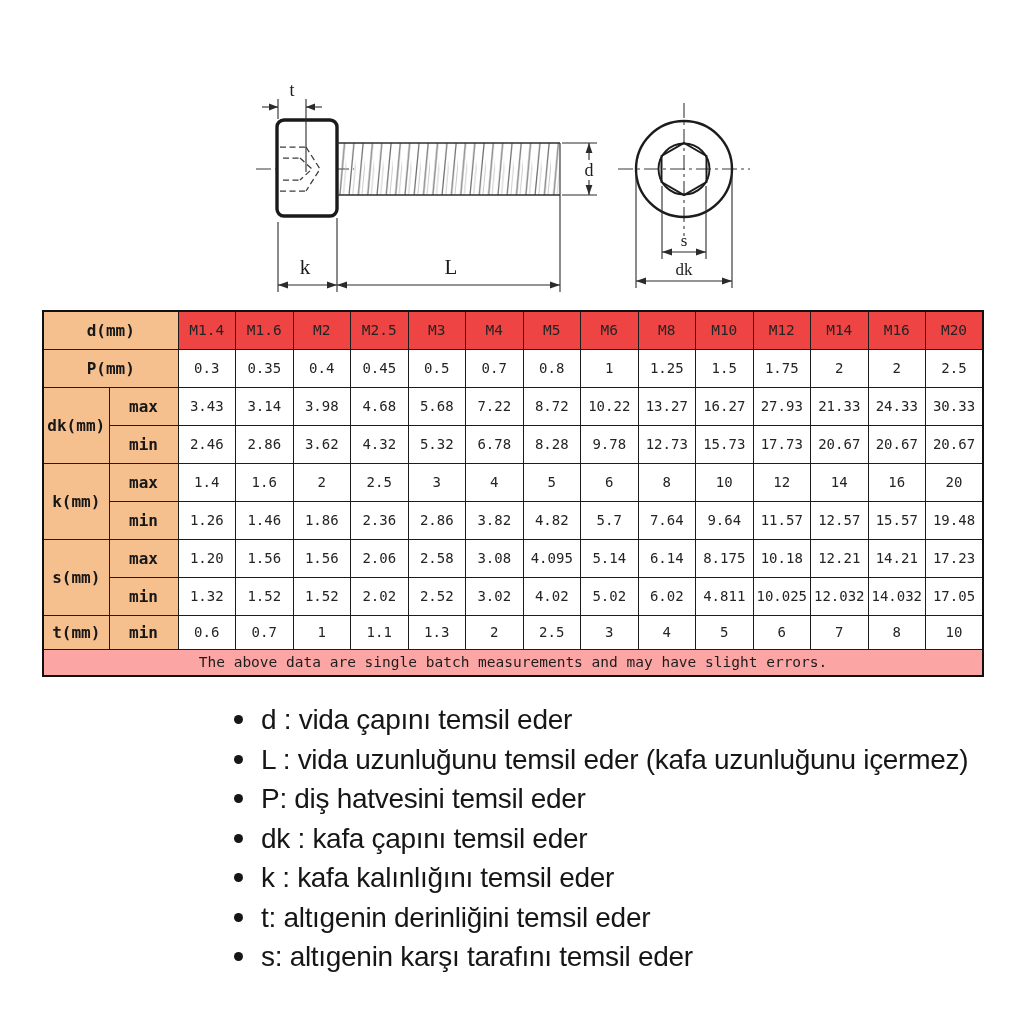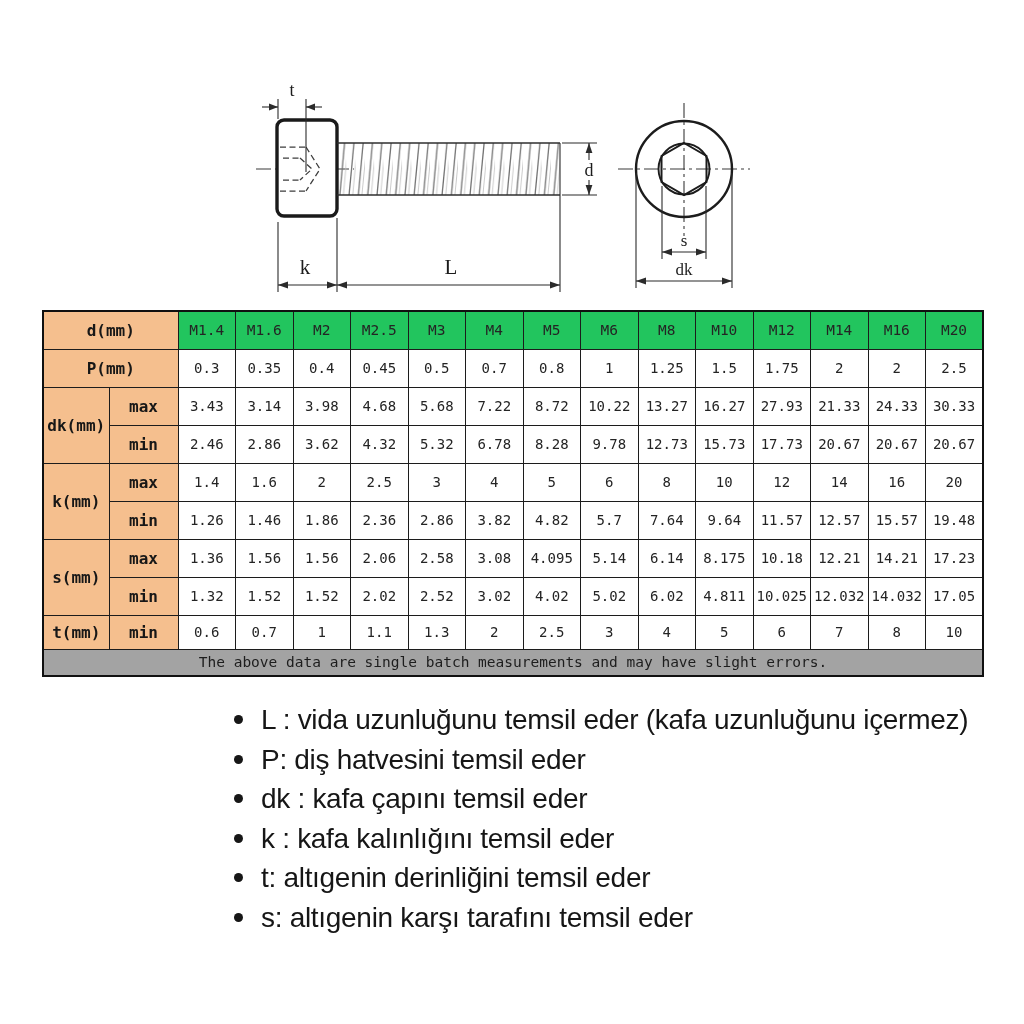--- a/index.html
+++ b/index.html
@@ -14,22 +14,22 @@
   #spec{position:absolute;left:42px;top:310px;width:940px;border-collapse:collapse;
         table-layout:fixed;font-family:"DejaVu Sans Mono","Liberation Mono",monospace;padding-left:42px;}
   #spec td{border:1.6px solid #1c1c1c;text-align:center;vertical-align:middle;
            padding:0;overflow:hidden;white-space:nowrap;}
   #spec{border:2.5px solid #101010;}
   #spec tr.r{height:38px;}
   #spec tr.rt{height:34px;margin-top:28px;}
   #spec tr.rf{height:27px;}
   td.lbl{background:#f5bf8e;font-weight:bold;font-size:16px;color:#171717;}
   td.c{background:#ffffff;font-size:14px;color:#242424;}
-  td.sz{background:#22c55e;font-size:14.5px;color:#242424;}
-  td.foot{background:#a3a3a3;font-size:14.5px;color:#1d1d1d;}
+  td.sz{background:#ef4444;font-size:14.5px;color:#242424;}
+  td.foot{background:#fca5a5;font-size:14.5px;color:#1d1d1d;}
 
   
   #legend{position:absolute;left:234px;top:700px;width:780px;}
   .b-item{display:flex;align-items:center;height:39.5px;}
   .b-dot{width:9px;height:9px;border-radius:50%;background:#161616;margin-right:18px;flex:0 0 auto;}
   .b-text{font-size:28px;line-height:39.5px;color:#161616;letter-spacing:-0.3px;}
 </style>
 </head>
 <body>
 
@@ -233,21 +233,21 @@
           <td class="c">7.64</td>
           <td class="c">9.64</td>
           <td class="c">11.57</td>
           <td class="c">12.57</td>
           <td class="c">15.57</td>
           <td class="c">19.48</td>
       </tr>
       <tr class="r">
         <td class="lbl" rowspan="2">s(mm)</td>
         <td class="lbl">max</td>
-        <td class="c">1.36</td>
+        <td class="c">1.20</td>
           <td class="c">1.56</td>
           <td class="c">1.56</td>
           <td class="c">2.06</td>
           <td class="c">2.58</td>
           <td class="c">3.08</td>
           <td class="c">4.095</td>
           <td class="c">5.14</td>
           <td class="c">6.14</td>
           <td class="c">8.175</td>
           <td class="c">10.18</td>
@@ -292,20 +292,24 @@
       </tr>
       <tr class="rf">
         <td class="foot" colspan="16">The above data are single batch measurements and may have slight errors.</td>
       </tr>
     </tbody>
   </table>
 
   <div id="legend">
     <div class="b-item">
       <span class="b-dot"></span>
+      <span class="b-text">d : vida çapını temsil eder</span>
+    </div>
+    <div class="b-item">
+      <span class="b-dot"></span>
       <span class="b-text">L : vida uzunluğunu temsil eder (kafa uzunluğunu içermez)</span>
     </div>
     <div class="b-item">
       <span class="b-dot"></span>
       <span class="b-text">P: diş hatvesini temsil eder</span>
     </div>
     <div class="b-item">
       <span class="b-dot"></span>
       <span class="b-text">dk : kafa çapını temsil eder</span>
     </div>

